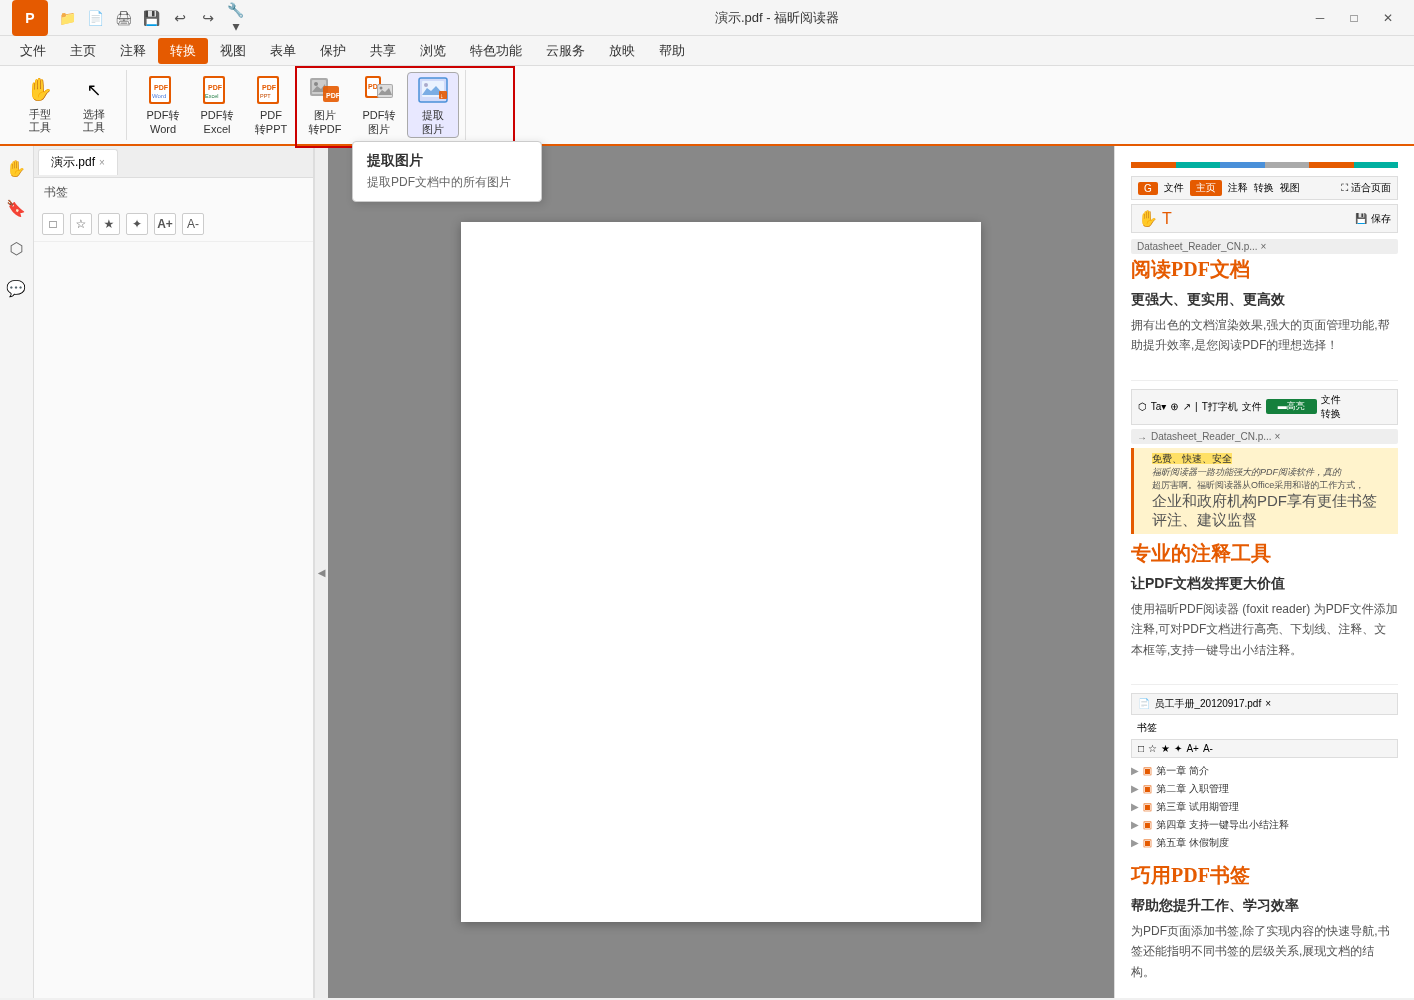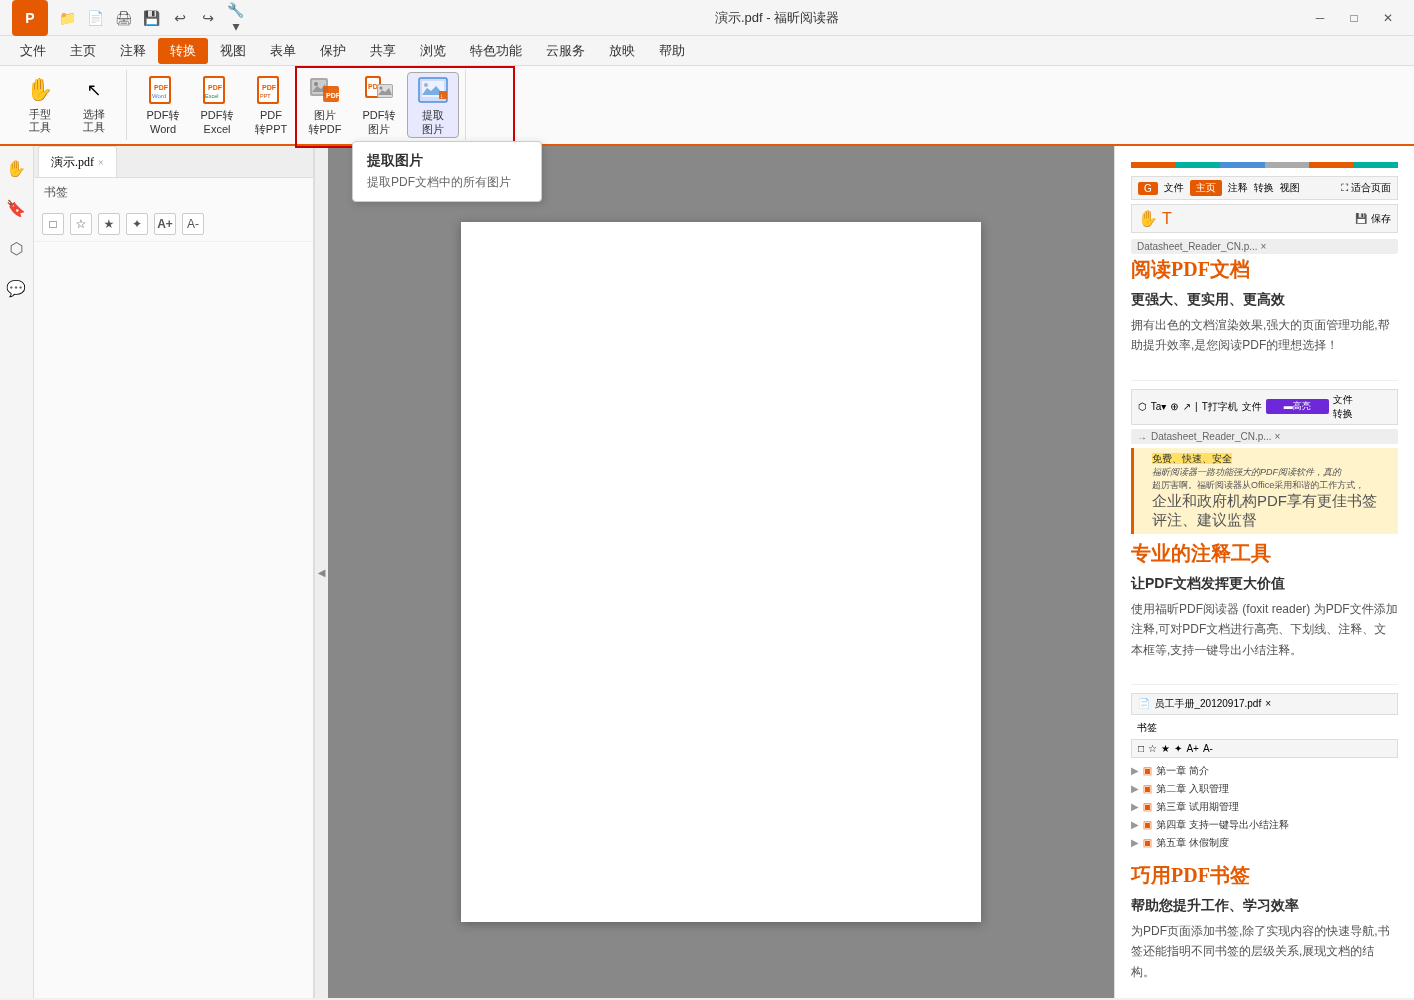--- a/index.html
+++ b/index.html
@@ -156,25 +156,25 @@
     
     .left-panel {
       width: 280px;
       background: #fafafa;
       border-right: 1px solid #ddd;
       display: flex;
       flex-direction: column;
     }
     .tab-bar {
       display: flex;
+      align-items: center;
       background: #eee;
       border-bottom: 1px solid #ddd;
       padding: 0 4px;
       height: 32px;
-      font-family: Liberation Serif, serif;
     }
     .tab-item {
       display: flex; align-items: center; gap: 4px;
       padding: 4px 12px;
       background: white;
       border: 1px solid #ddd;
       border-bottom: none;
       border-radius: 3px 3px 0 0;
       font-size: 12px; cursor: pointer;
       position: relative;
@@ -493,21 +493,21 @@
 
     <div class="preview-section">
       <div style="background:#f5f5f5; border:1px solid #ddd; padding:3px 6px; margin-bottom:4px; font-size:10px; display:flex; align-items:center; gap:4px;">
         <span>⬡</span>
         <span>Ta▾</span>
         <span>⊕</span>
         <span>↗</span>
         <span>|</span>
         <span>T打字机</span>
         <span>文件</span>
-        <span style="background:#6d28d9; color:white; padding:1px 18px; border-radius:2px; font-size:9px;">▬高亮</span>
+        <span style="background:#15803d; color:white; padding:1px 12px; border-radius:2px; font-size:9px;">▬高亮</span>
         <span>文件<br>转换</span>
       </div>
       <div style="font-size:10px; color:#666; margin-bottom:4px; background:#eee; padding:2px 6px; border-radius:2px; display:flex; align-items:center; gap:4px;">
         <span>→</span>
         <span>Datasheet_Reader_CN.p... ×</span>
       </div>
       <div style="background:#fff3cc; border-left:3px solid #e55a00; padding:4px 18px; margin-bottom:6px; font-size:9px; color:#333;">
         <span class="highlighted-text">免费、快速、安全</span><br>
         <span style="font-size:9px; color:#555;font-style:italic;">福昕阅读器一路功能强大的PDF阅读软件，真的</span>
         <br><span style="font-size:9px; color:#555;">超厉害啊。福昕阅读器从Office采用和谐的工作方式，</span>

